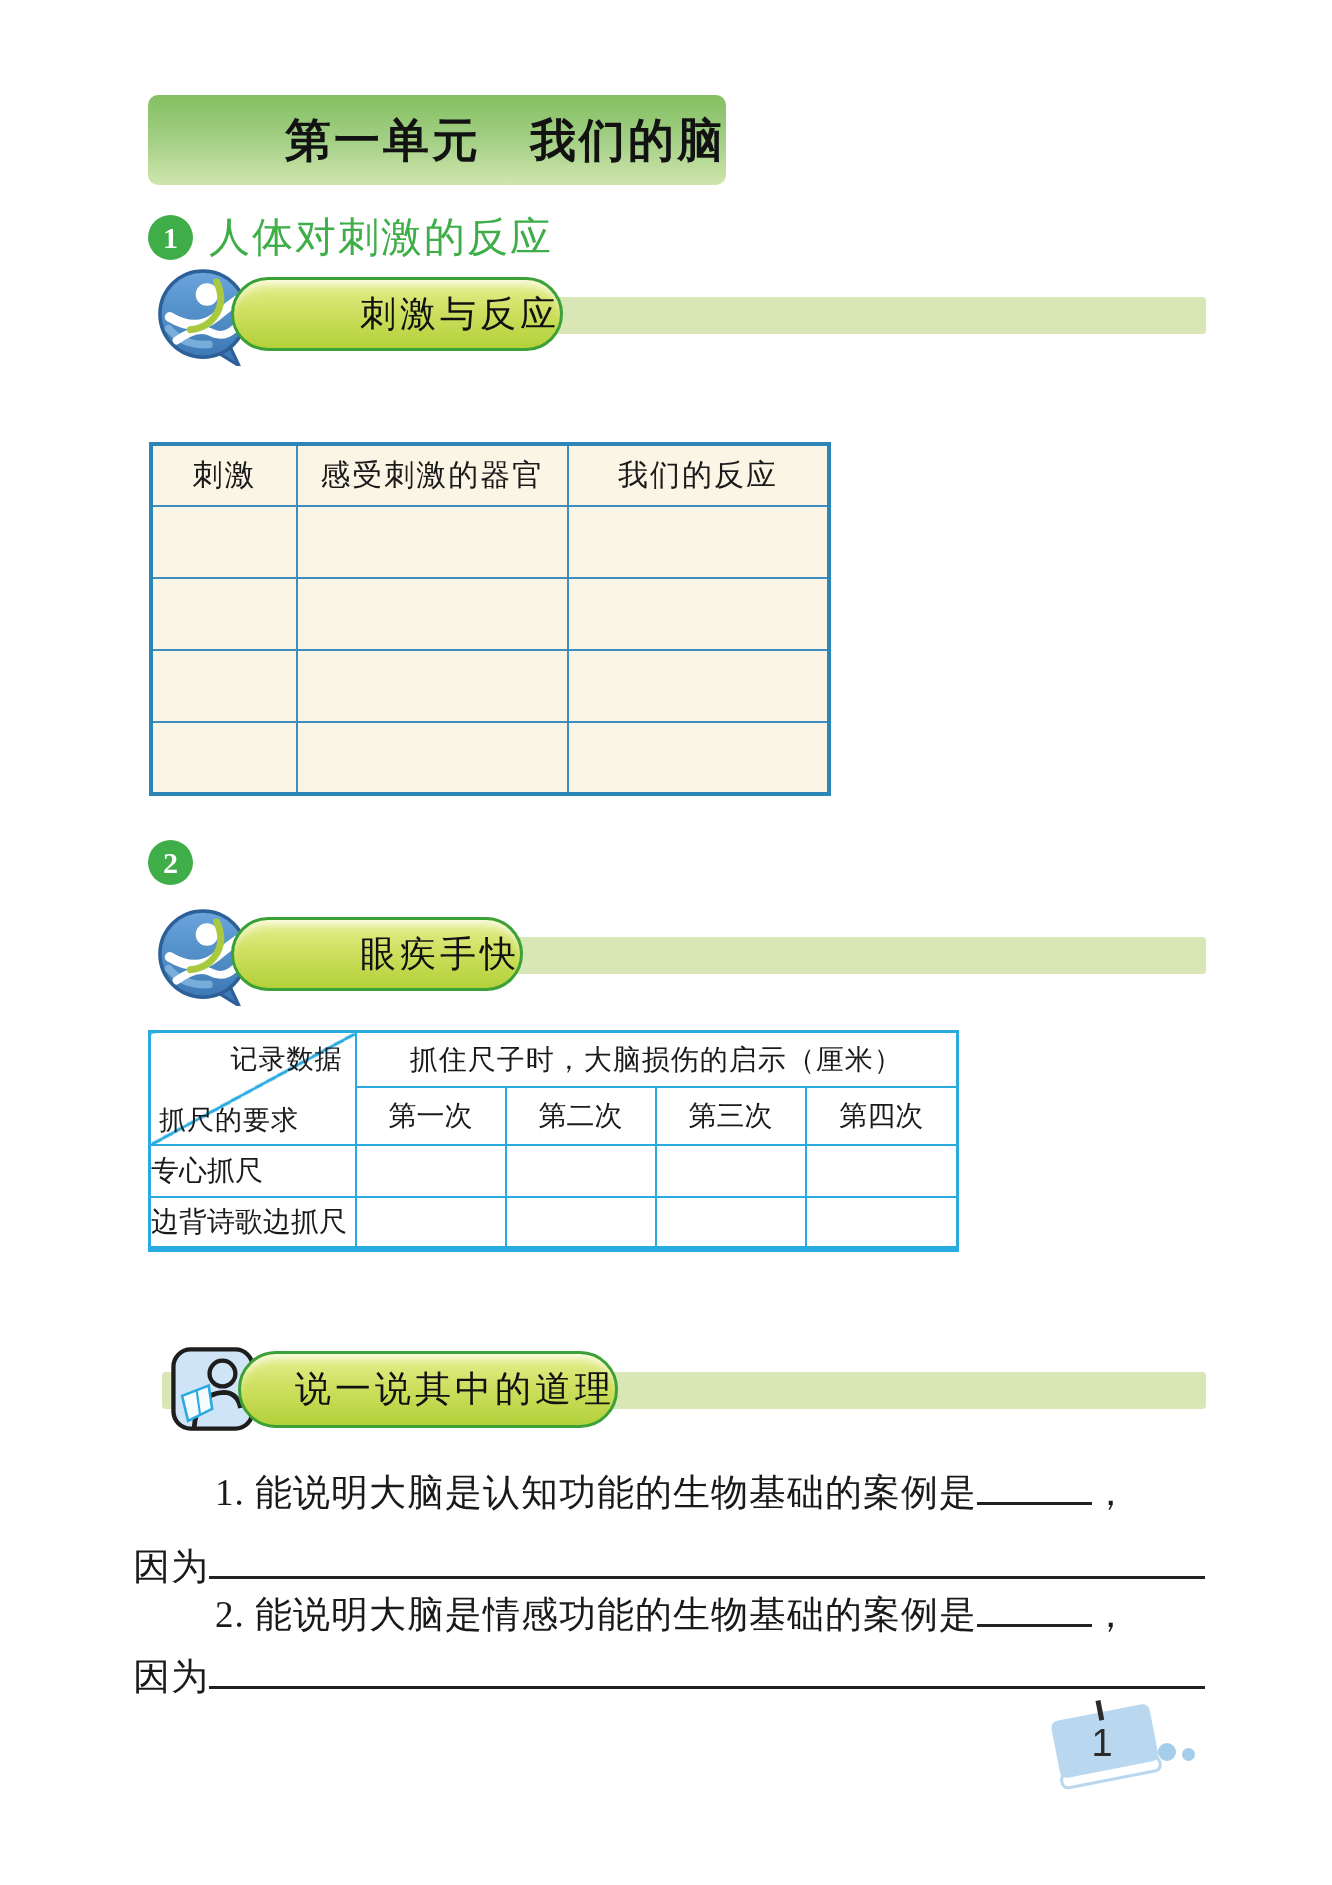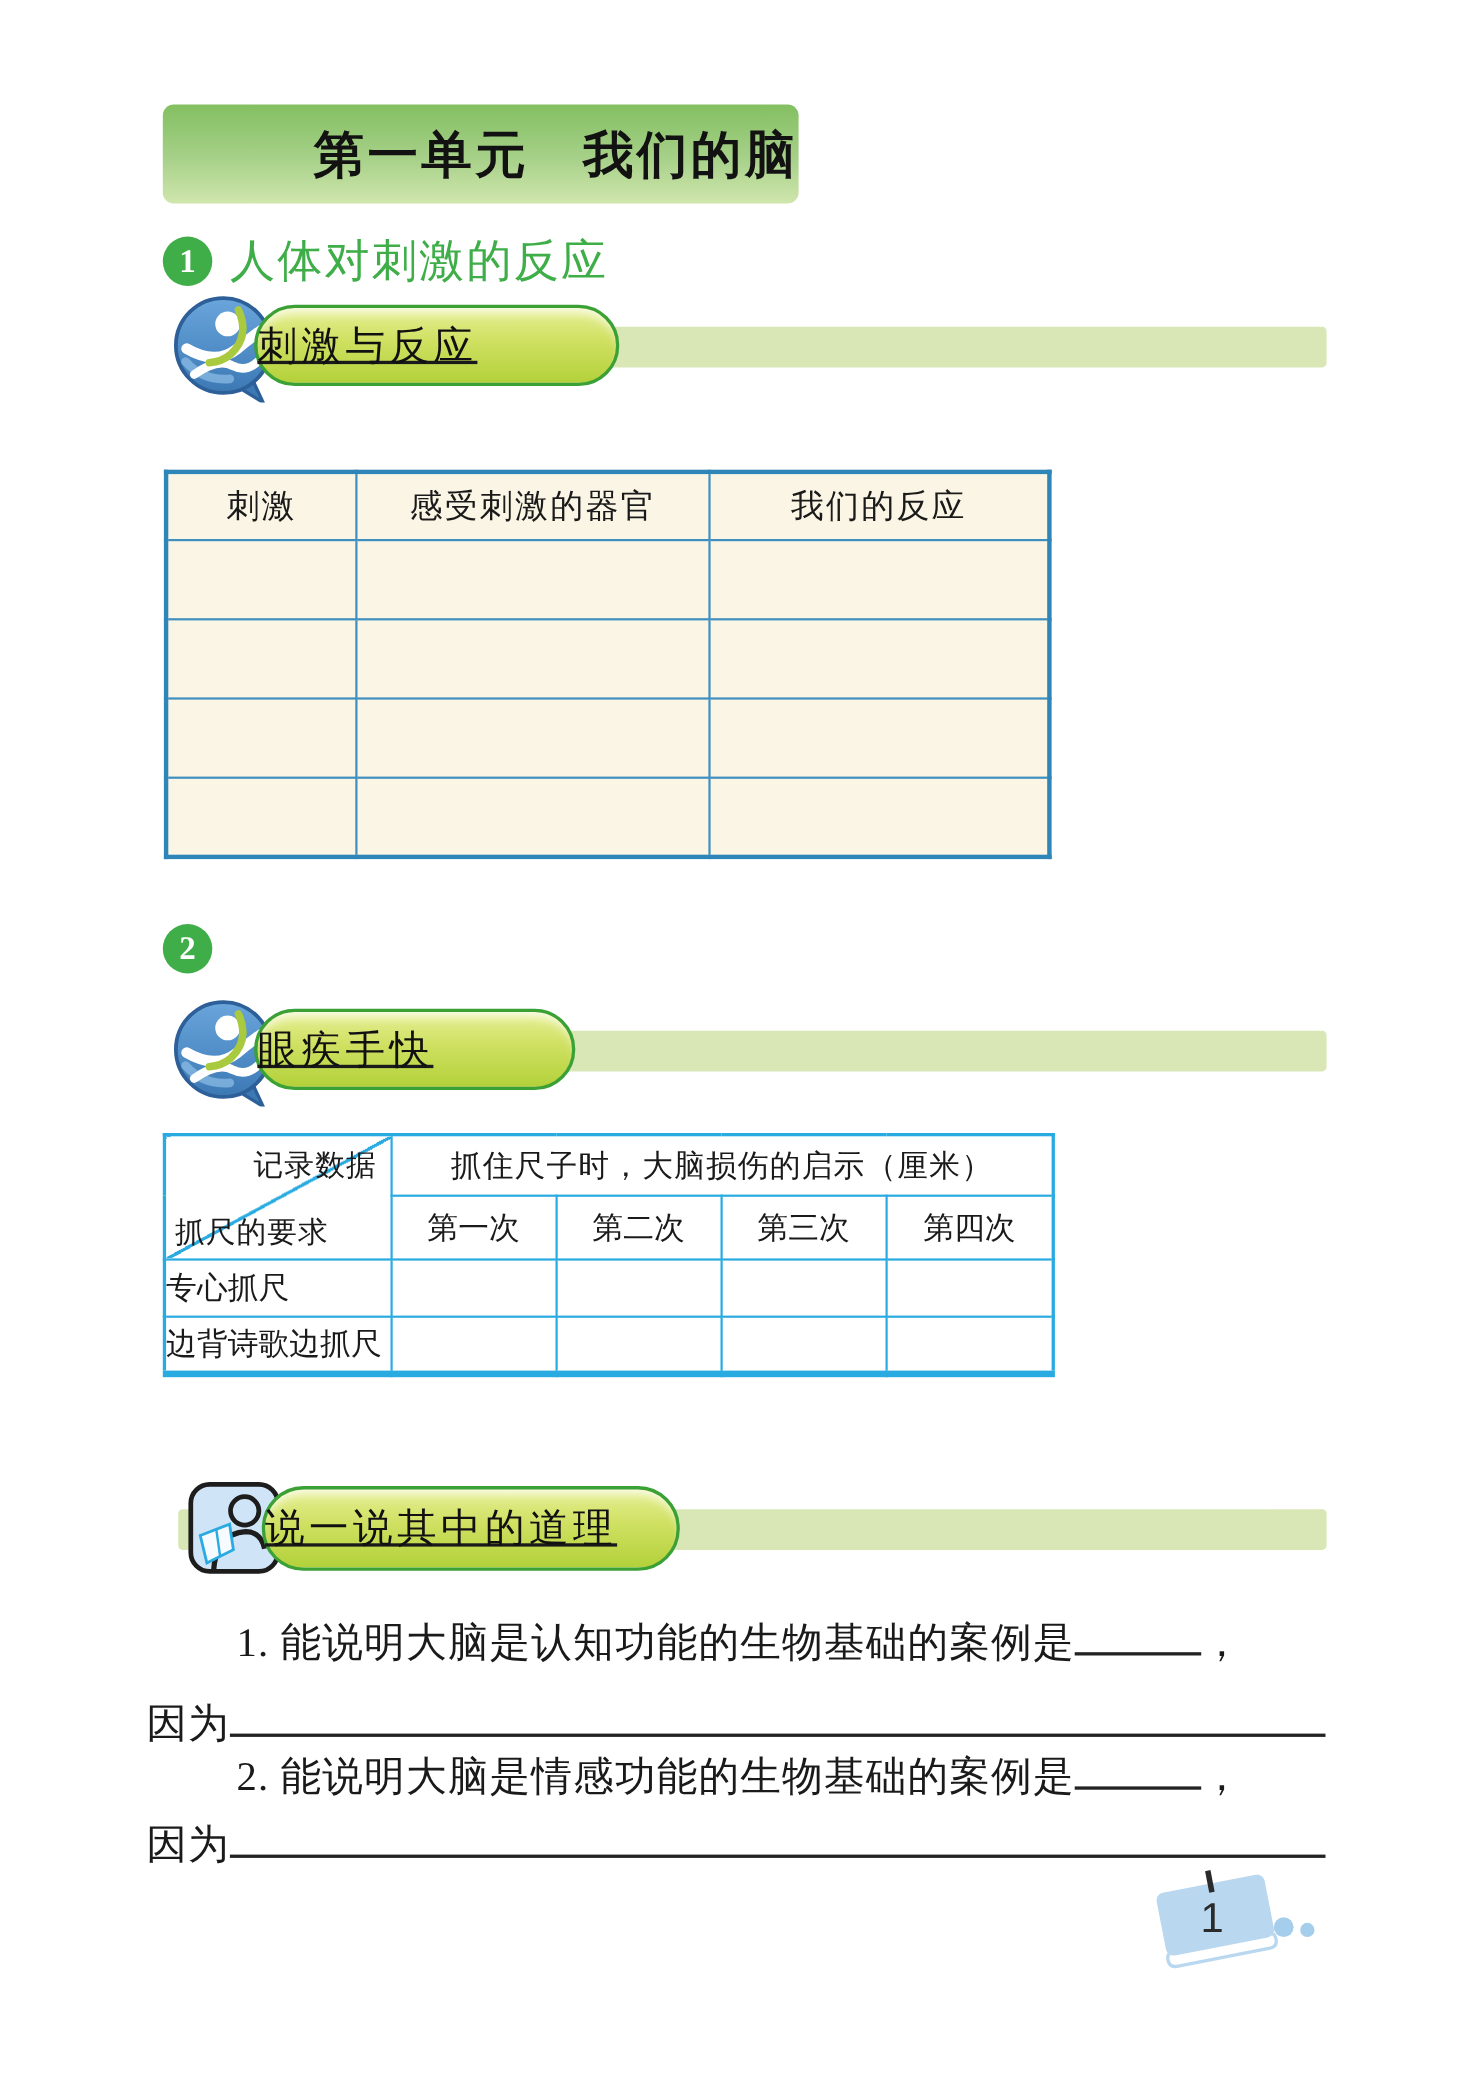--- a/index.html
+++ b/index.html
@@ -32,28 +32,28 @@
   .sec-title { font-size:41px; color:#3fae49; letter-spacing:2px; white-space:nowrap; }
 
   
   .banner-bar {
     position:absolute; height:37px; background:#d9e7b7; border-radius:4px;
   }
   .pill {
     position:absolute; border-radius:38px; border:3px solid #3ba137;
     background:linear-gradient(180deg,#e6ef92 0%, #cfe061 45%, #b3d13a 100%);
     box-shadow: inset 0 10px 10px -6px rgba(255,255,255,.85);
-    display:flex; align-items:center; justify-content:flex-start;text-decoration:underline;
+    display:flex; align-items:center; justify-content:flex-end;
   }
   .pill span { font-size:36px; color:#111; letter-spacing:4px; white-space:nowrap; }
   .bnr-icon { position:absolute; }
 
   
   .t1 {
-    position:absolute; left:149px; top:427px; width:807px;
+    position:absolute; left:149px; top:442px; width:682px;
     border-collapse:collapse; background:#faf5e4; table-layout:fixed;
   }
   .t1, .t1 td, .t1 th { border:2px solid #3e8fc0; }
   .t1 { border:4px solid #2e86b8; }
   .t1 th { height:62px; font-size:30px; font-weight:normal; letter-spacing:2px; }
   .t1 td.blankcell { height:72px; }
 
   
   .t2 {
     position:absolute; left:148px; top:1030px; width:808px;

